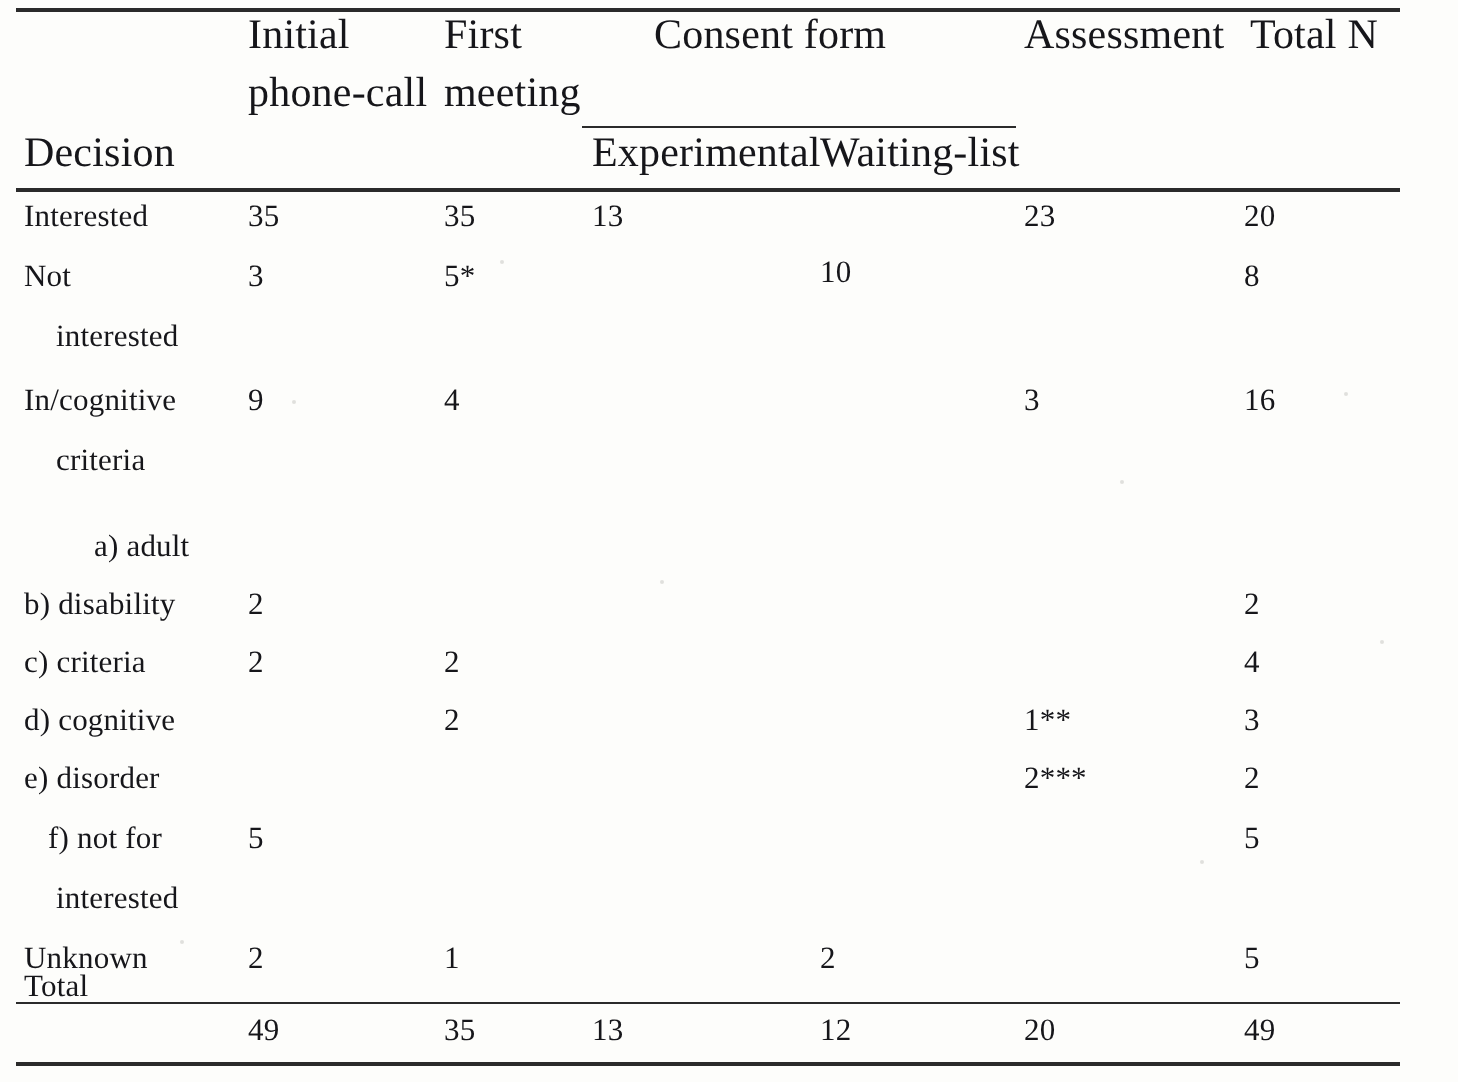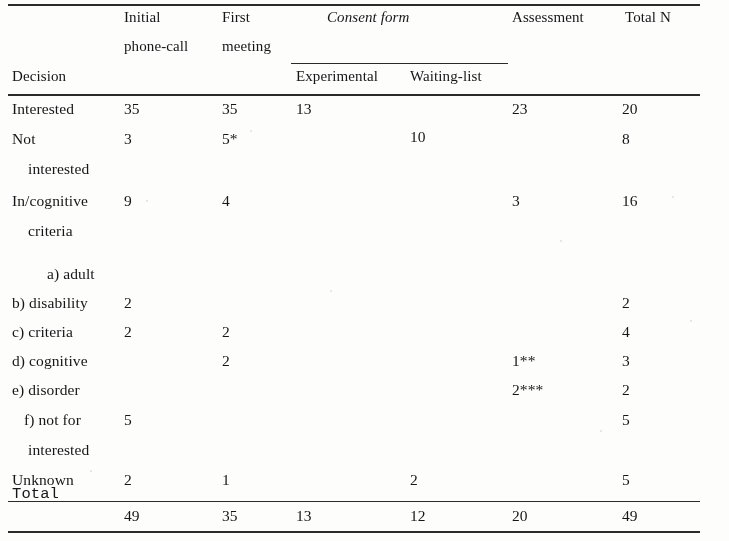--- a/index.html
+++ b/index.html
@@ -35,33 +35,33 @@
   
   .cell {
     position: absolute;
     font-size: 15.5px;
     line-height: 18px;
     white-space: nowrap;
     letter-spacing: 0.1px;
   }
 
   
-  .hcell { font-size: 15px; }
+  .hcell { font-size: 21px; }
 
   
   .col-label { left: 12px; }
   .col-label-indent { left: 28px; }
   .col-1 { left: 124px; }
   .col-2 { left: 222px; }
   .col-3 { left: 296px; }
   .col-4 { left: 410px; }
   .col-5 { left: 512px; }
   .col-6 { left: 622px; }
 
-  .col-consent { left: 327px; font-style: italic; }
+  .col-consent { left: 327px; }
   .col-assessment { left: 512px; }
   .col-totaln { left: 625px; }
 
   
   .hr-1 { top: 8px; }
   .hr-2 { top: 37px; }
   .hr-3 { top: 67px; }
 
   
   .speck {
@@ -139,21 +139,21 @@
       <div class="cell col-1" style="top: 411px;">5</div>
       <div class="cell col-6" style="top: 411px;">5</div>
       <div class="cell col-label" style="top: 471px;">Unknown</div>
       <div class="cell col-1" style="top: 471px;">2</div>
       <div class="cell col-2" style="top: 471px;">1</div>
       <div class="cell col-4" style="top: 471px;">2</div>
       <div class="cell col-6" style="top: 471px;">5</div>
     </div>
 
   <div id="total-row">
-      <div class="cell col-label" style="top: 485px; font-family: Liberation Mono, monospace;">Total</div>
+      <div class="cell col-label" style="top: 485px;">Total</div>
       <div class="cell col-1" style="top: 507px;">49</div>
       <div class="cell col-2" style="top: 507px;">35</div>
       <div class="cell col-3" style="top: 507px;">13</div>
       <div class="cell col-4" style="top: 507px;">12</div>
       <div class="cell col-5" style="top: 507px;">20</div>
       <div class="cell col-6" style="top: 507px;">49</div>
     </div>
 
   <div class="speck" style="left:146px; top:200px;"></div>
   <div class="speck" style="left:672px; top:196px;"></div>

